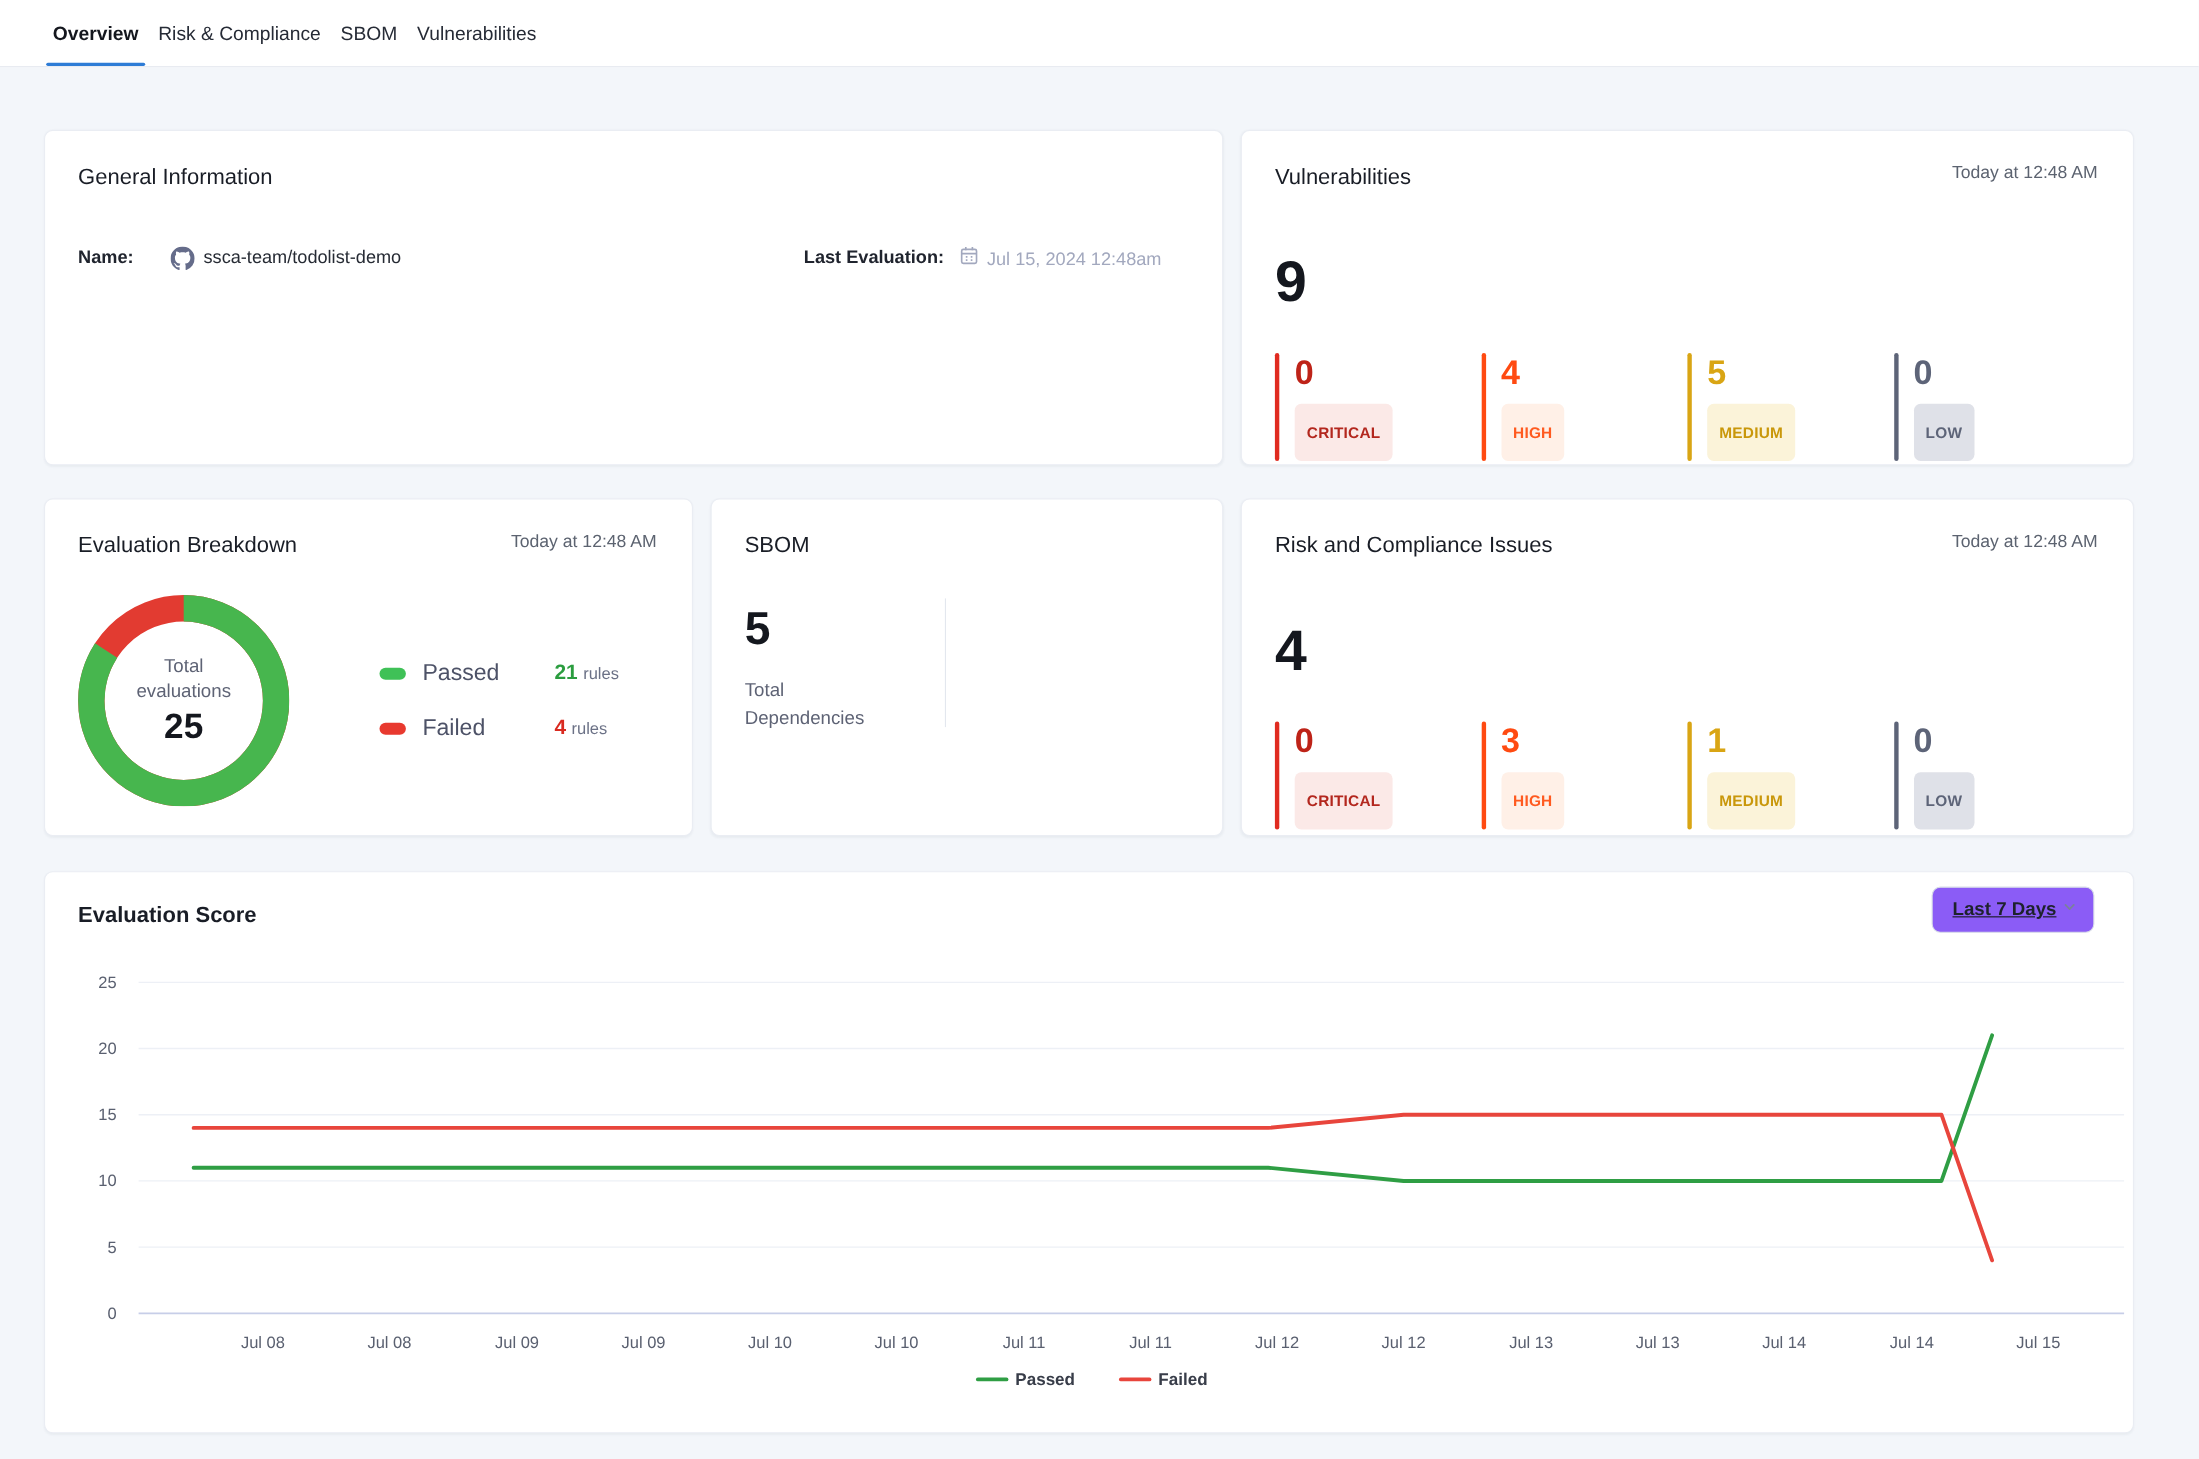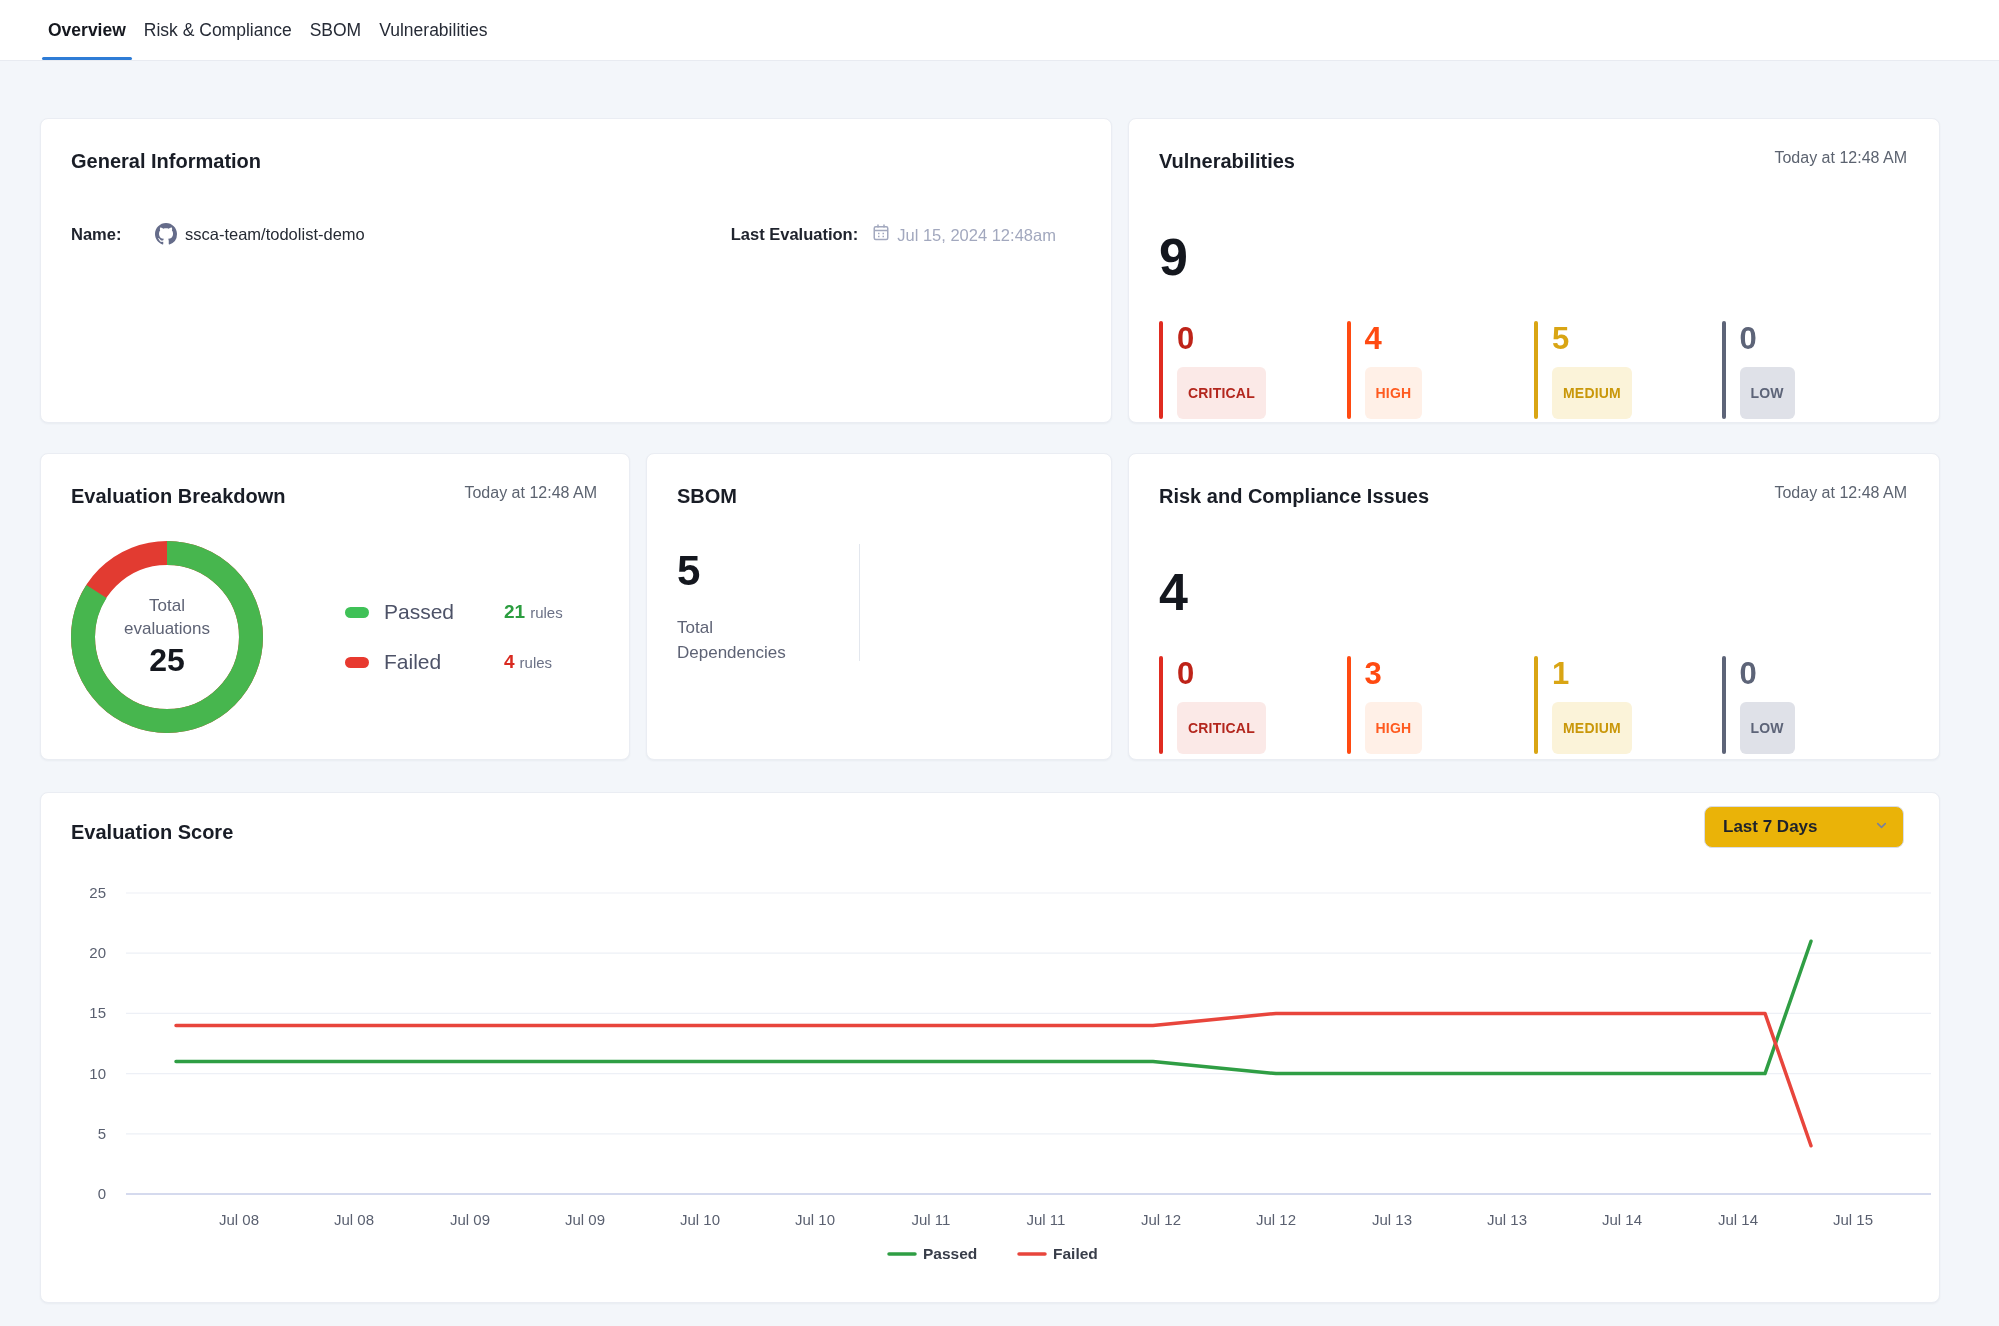--- a/index.html
+++ b/index.html
@@ -12,21 +12,21 @@
   .tab.active{font-weight:700;color:#14171E;}
   .tab.active::after{content:"";position:absolute;left:-6px;right:-6px;bottom:0;height:3.5px;border-radius:3px;background:var(--accent,#2E7CD6);}
 
   
   .main{position:absolute;top:60px;left:40px;width:1900px;}
   .row{display:flex;gap:16px;}
   .row1{margin-top:58px;}
   .row2{margin-top:30px;}
   .row3{margin-top:32px;}
   .card{position:relative;background:#fff;border:1px solid #EAEDF3;border-radius:8px;box-shadow:0 1px 2px rgba(40,50,70,.05);box-sizing:border-box;padding:30px 30px;}
-  .card-title{font-size:20px;font-weight:700;color:#191D26;line-height:1.2;}
+  .card-title{font-size:20px;font-weight:400;color:#191D26;line-height:1.2;}
   .card-time{position:absolute;top:30px;right:32px;font-size:16px;color:#5C6370;font-weight:400;}
 
   
   .card-general{width:1072px;height:305px;}
   .gi-rows{margin-top:50px;display:flex;flex-direction:column;gap:22px;}
   .gi-cols{display:flex;align-items:center;}
   .gi-label{font-weight:700;font-size:16.5px;color:#20242E;width:84px;flex:none;}
   .gi-value{font-size:16.5px;color:#262B34;display:flex;align-items:center;gap:8px;}
   .gi-right{margin-left:366px;display:flex;align-items:center;}
   .gi-right .gi-label{width:auto;margin-right:14px;}
@@ -67,21 +67,21 @@
   .sbom-sub{margin-top:24px;font-size:17px;color:#5E6375;line-height:1.45;}
   .sbom-div{width:1px;background:#E3E7EE;margin:4px 0;}
   .sbom-right{padding:4px 0 0 42px;}
   .sbom-qlabel{font-size:17px;color:#5E6375;}
   .sbom-score{display:inline-block;margin-top:12px;padding:6px 12px;border-radius:6px;font-size:17px;font-weight:700;}
   .sbom-dl{margin-top:18px;display:flex;align-items:center;gap:8px;font-size:17.5px;font-weight:700;cursor:pointer;}
 
   
   .card-trend{width:1900px;height:511px;padding:0;}
   .trend-title{position:absolute;top:28px;left:30px;font-size:20px;font-weight:700;color:#191D26;}
-  .trend-select{position:absolute;top:13px;right:35px;width:200px;height:42px;box-sizing:border-box;border:1px solid #D8DCE8;border-radius:8px;background:#eab308;display:flex;align-items:center;justify-content:space-between;padding:0 14px 0 18px;cursor:pointer;}
+  .trend-select{position:absolute;top:13px;right:35px;width:148px;height:42px;box-sizing:border-box;border:1px solid #D8DCE8;border-radius:8px;background:#8b5cf6;display:flex;align-items:center;justify-content:space-between;padding:0 14px 0 18px;cursor:pointer;text-decoration:underline;}
   .trend-select .sel-label{font-size:17px;font-weight:700;color:#1E222C;}
   .trend-svg{position:absolute;top:0;left:0;}
 </style>
 </head>
 <body>
 
 <div id="page" style="--accent: #2E7CD6;">
 
   <div class="tabbar">
     <div class="tabs">

